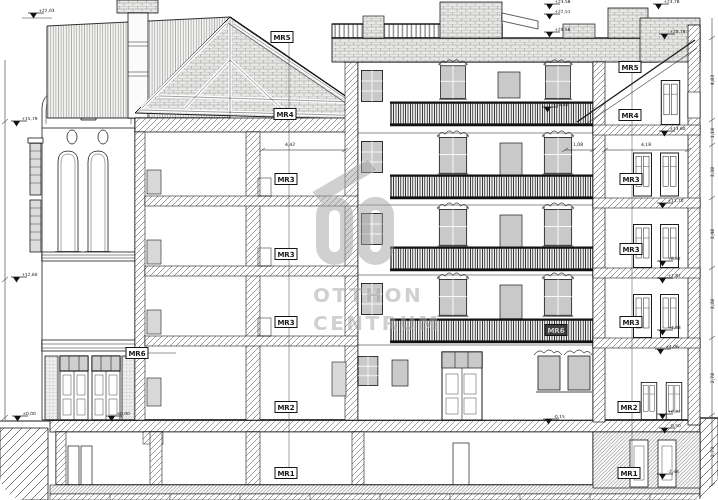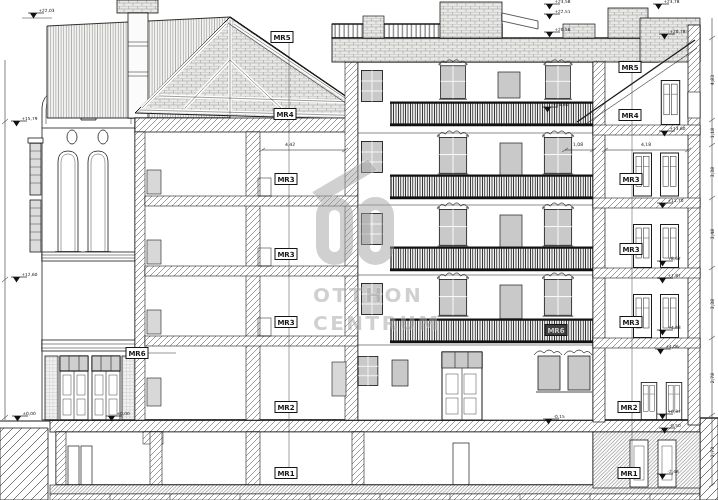--- a/index.html
+++ b/index.html
@@ -1,17 +1,17 @@
 <!DOCTYPE html>
 <html><head>
 <meta charset="utf-8">
 <style>
   html,body{margin:0;padding:0;background:#fff;}
   .stage{position:relative;width:718px;height:500px;background:#fff;overflow:hidden;
-         font-family:"DejaVu Sans",sans-serif;}
+         font-family:"DejaVu Sans",sans-serif;border-radius:26px;}
   svg{position:absolute;left:0;top:0;}
   svg text{font-family:"DejaVu Sans",sans-serif;}
   .wm-text{font-weight:bold;letter-spacing:2.5px;paint-order:stroke;stroke:#ffffff;stroke-width:0.7px;}
 </style>
 </head>
 <body>
 
 <div class="stage">
 <svg id="svg-root" width="718" height="500" viewBox="0 0 718 500">
   <defs>

